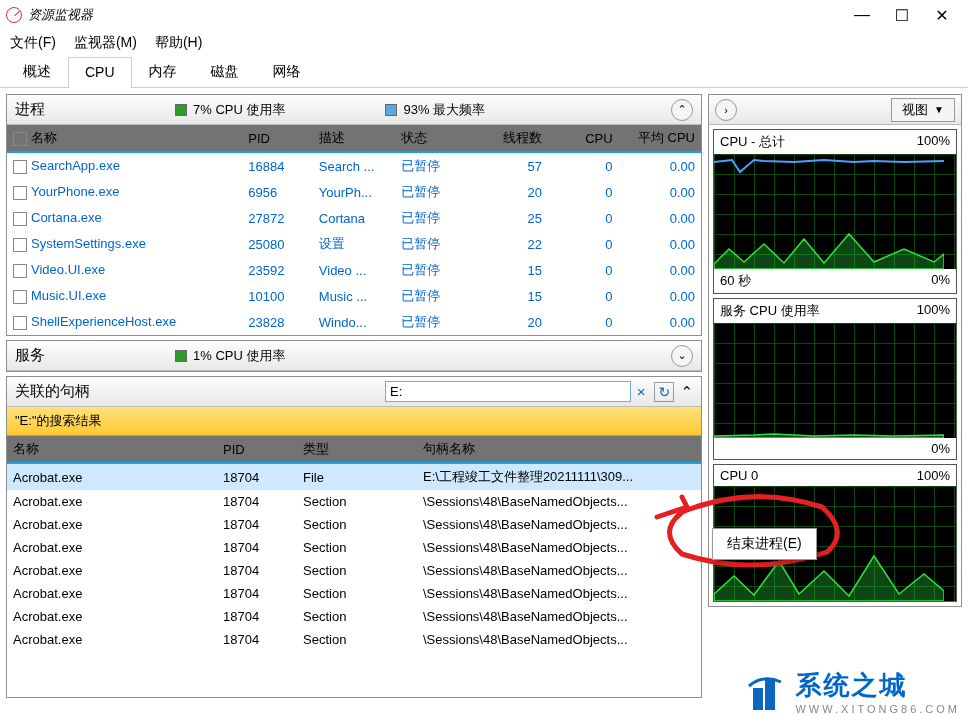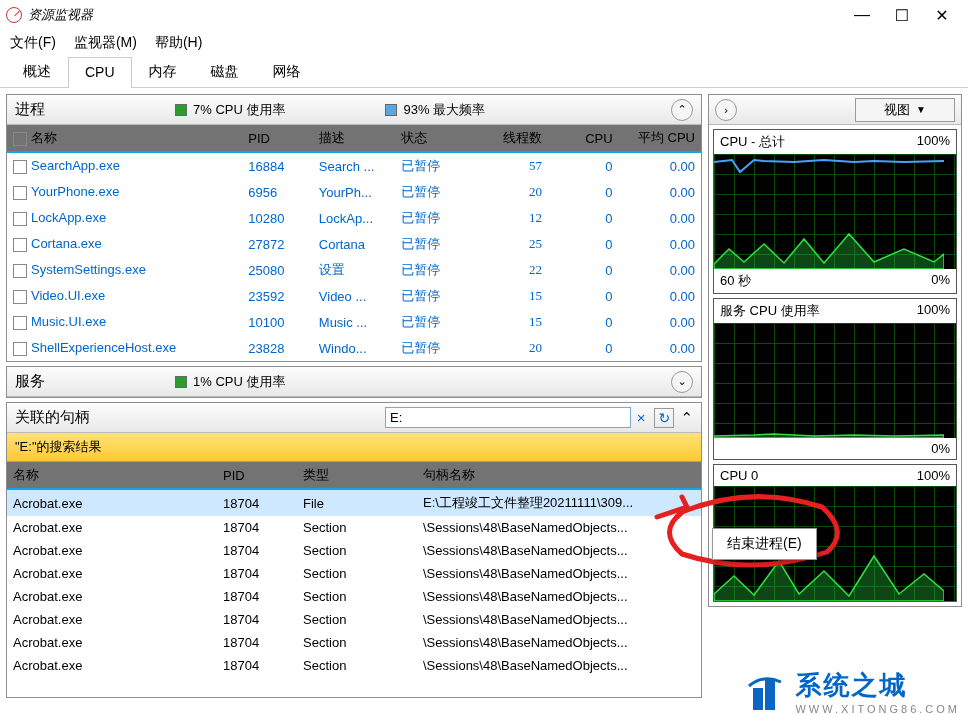--- a/index.html
+++ b/index.html
@@ -36,40 +36,40 @@
 .table td { padding: 4px 6px; color: #0066cc; white-space: nowrap; overflow: hidden; text-overflow: ellipsis; }
 .table td.r { text-align: right; }
 .table tr.sel { background: #cde8ff; }
 .table tr.sel td { color: #000; }
 .chk { width: 14px; height: 14px; border: 1px solid #888; display: inline-block; vertical-align: middle; margin-right: 4px; }
 
 .col-name { width: 200px; }
 .col-pid { width: 60px; }
 .col-desc { width: 70px; }
 .col-stat { width: 60px; }
-.col-thr { width: 70px; font-family: Liberation Serif, serif; }
+.col-thr { width: 70px; }
 .col-cpu { width: 60px; }
 .col-avg { width: 70px; }
 
 .searchbar { background: linear-gradient(#ffe27a, #ffc933); padding: 5px 8px; font-size: 13px; border-bottom: 1px solid #d4a500; }
 .handle-head { display: flex; align-items: center; padding: 4px 8px; background: linear-gradient(#fdfdfd,#e8e8e8); border-bottom: 1px solid #bbb; height: 30px; font-size: 15px; }
 .handle-head .title { width: 370px; }
 .handle-head input { flex: 1; border: 1px solid #7aa7d6; padding: 2px 4px; font-size: 13px; }
 .clear-x { color: #0066cc; padding: 0 6px; cursor: pointer; }
 .refresh { width: 20px; height: 20px; border: 1px solid #999; display: flex; align-items: center; justify-content: center; color: #0066cc; font-size: 14px; cursor: pointer; margin-left: 3px; }
 
 .results .table td { color: #000; }
 .results .hcol-name { width: 210px; }
 .results .hcol-pid { width: 80px; }
 .results .hcol-type { width: 120px; }
 
 .graph-panel { border: 1px solid #8e8e8e; }
 .graph-ctrl { height: 30px; background: linear-gradient(#fdfdfd,#e8e8e8); display: flex; align-items: center; padding: 0 6px; border-bottom: 1px solid #bbb; }
 .graph-ctrl .expand { width: 22px; height: 22px; border: 1px solid #999; border-radius: 50%; display: flex; align-items: center; justify-content: center; background: #f5f5f5; cursor: pointer; font-size: 11px; }
-.graph-ctrl .viewbtn { margin-left: auto; border: 1px solid #999; background: #f5f5f5; padding: 2px 28px; display: flex; align-items: center; gap: 6px; cursor: pointer; }
+.graph-ctrl .viewbtn { margin-left: auto; border: 1px solid #999; background: #f5f5f5; padding: 2px 10px; display: flex; align-items: center; gap: 6px; cursor: pointer; }
 .graph-ctrl .viewbtn .arr { font-size: 10px; }
 
 .graph-box { margin: 4px; border: 1px solid #555; }
 .graph-title { display: flex; justify-content: space-between; padding: 3px 6px; font-size: 13px; }
 .graph-area { height: 115px; background: #000; position: relative; overflow: hidden; }
 .graph-foot { display: flex; justify-content: space-between; padding: 3px 6px; font-size: 13px; }
 .grid-lines { position: absolute; inset: 0; }
 .grid-lines::before { content: ""; position: absolute; inset: 0;
   background-image: linear-gradient(#0a4a0a 1px, transparent 1px), linear-gradient(90deg, #0a4a0a 1px, transparent 1px);
   background-size: 20px 20px; }
@@ -152,29 +152,20 @@
             <tr>
               <td class="col-name"><span class="chk"></span>YourPhone.exe</td>
               <td class="col-pid">6956</td>
               <td class="col-desc">YourPh...</td>
               <td class="col-stat">已暂停</td>
               <td class="col-thr r">20</td>
               <td class="col-cpu r">0</td>
               <td class="col-avg r">0.00</td>
             </tr>
             <tr>
-              <td class="col-name"><span class="chk"></span>LockApp.exe</td>
-              <td class="col-pid">10280</td>
-              <td class="col-desc">LockAp...</td>
-              <td class="col-stat">已暂停</td>
-              <td class="col-thr r">12</td>
-              <td class="col-cpu r">0</td>
-              <td class="col-avg r">0.00</td>
-            </tr>
-            <tr>
               <td class="col-name"><span class="chk"></span>Cortana.exe</td>
               <td class="col-pid">27872</td>
               <td class="col-desc">Cortana</td>
               <td class="col-stat">已暂停</td>
               <td class="col-thr r">25</td>
               <td class="col-cpu r">0</td>
               <td class="col-avg r">0.00</td>
             </tr>
             <tr>
               <td class="col-name"><span class="chk"></span>SystemSettings.exe</td>

